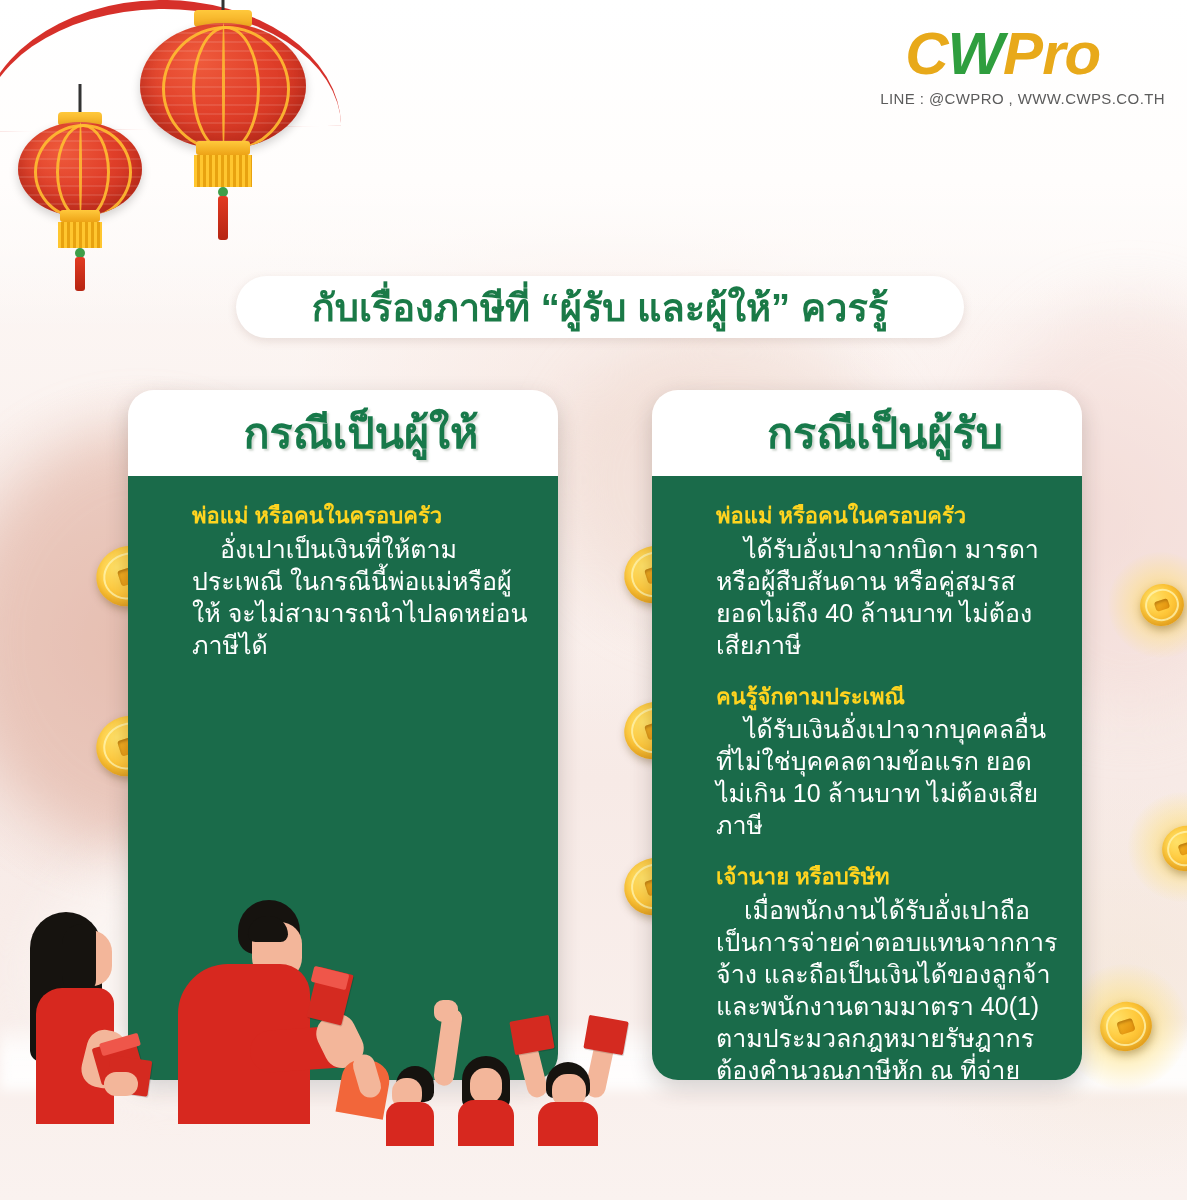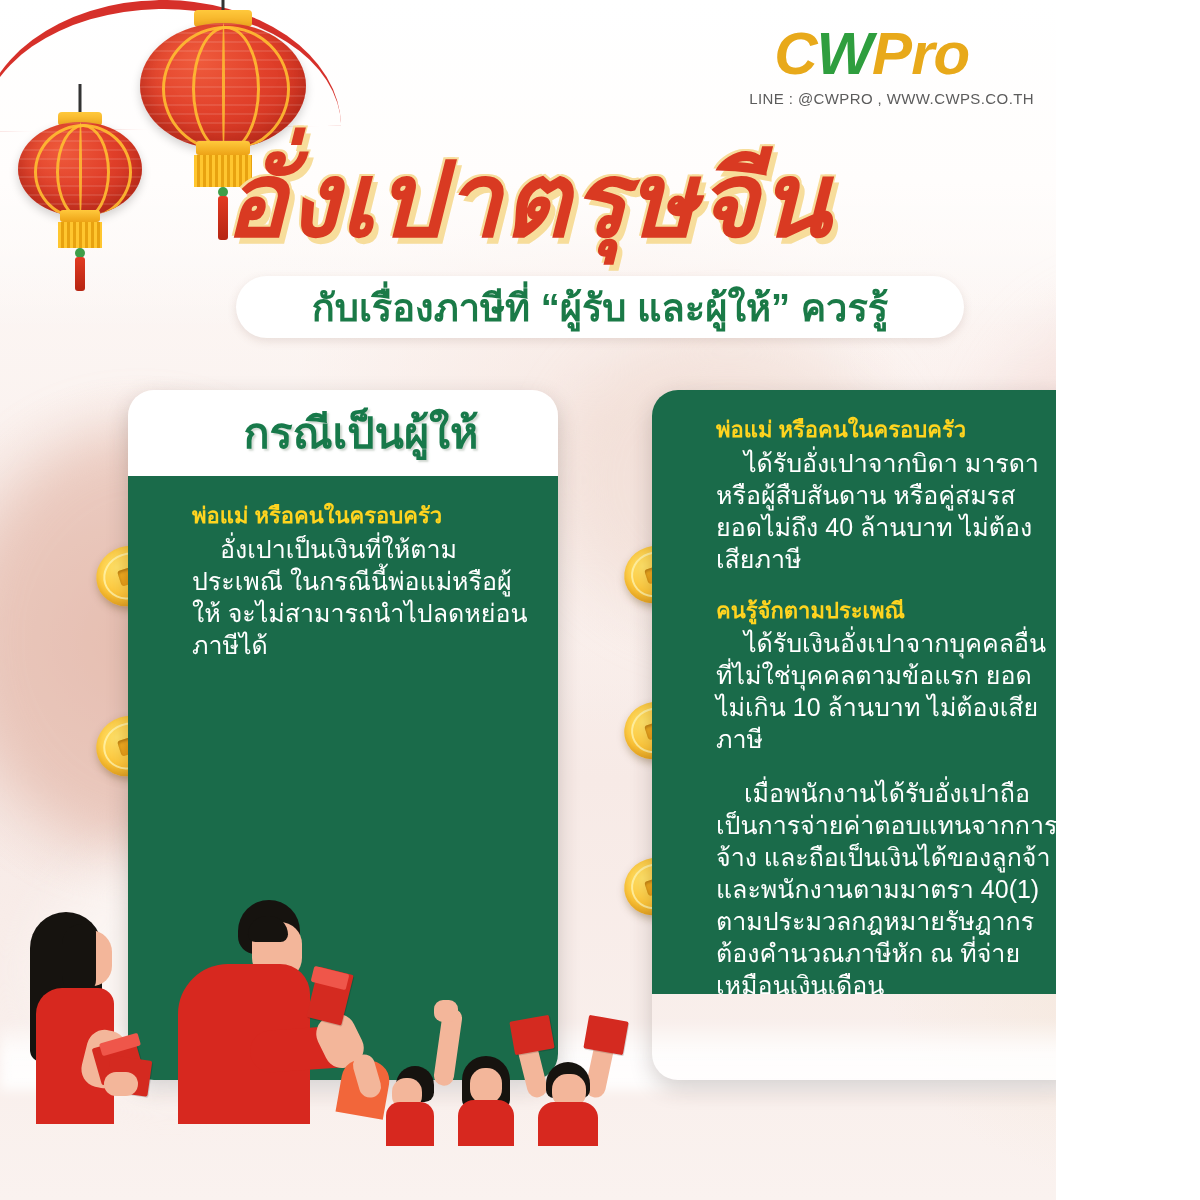--- a/index.html
+++ b/index.html
@@ -2,21 +2,21 @@
 <html><head>
 <meta charset="utf-8">
 <style>
   html,body{margin:0;padding:0;}
   body{
     width:1200px;height:1200px;overflow:hidden;
     font-family:"Liberation Sans","DejaVu Sans",sans-serif;
     background:#ffffff;
   }
   .canvas{
-    position:relative;width:1056px;height:1200px;overflow:hidden;
+    position:relative;width:1187px;height:1200px;overflow:hidden;
     background:
       radial-gradient(ellipse 420px 340px at 160px 640px, rgba(225,180,165,.55) 0%, rgba(235,205,195,.25) 55%, rgba(255,255,255,0) 78%),
       radial-gradient(ellipse 380px 300px at 1060px 520px, rgba(238,205,200,.45) 0%, rgba(250,235,232,.2) 60%, rgba(255,255,255,0) 80%),
       radial-gradient(ellipse 520px 380px at 600px 420px, rgba(243,222,214,.5) 0%, rgba(252,244,240,.2) 60%, rgba(255,255,255,0) 82%),
       radial-gradient(ellipse 300px 260px at 1120px 980px, rgba(242,226,206,.45) 0%, rgba(255,255,255,0) 78%),
       linear-gradient(180deg,#fdfbfa 0%, #fbf3f0 35%, #f7eae6 65%, #faf2ef 100%);
   }
   
   .bg-blob{position:absolute;border-radius:50%;filter:blur(28px);pointer-events:none;}
   .blob1{left:-40px;top:430px;width:360px;height:420px;background:rgba(222,168,150,.45);}
@@ -156,21 +156,20 @@
     </div>
   </div>
 
   <div class="logo">
     <div class="logo-main">
       <span class="logo-c">C</span><span class="logo-w">W</span><span class="logo-pro">Pro</span>
     </div>
     <div class="logo-sub">LINE : @CWPRO , WWW.CWPS.CO.TH</div>
   </div>
 
-  <div class="title">อั่งเปาตรุษจีน</div>
 
   <div class="subtitle-bar">
     <span>กับเรื่องภาษีที่ “ผู้รับ และผู้ให้” ควรรู้</span>
   </div>
 
   <div class="coin-glow" style="left:1108px;top:552px;width:106px;height:106px;"></div>
   <div class="coin" style="left:1140px;top:584px;width:44px;height:42px;">
     <div class="coin-hole"></div>
   </div>
 
@@ -207,30 +206,34 @@
     </div>
     <div class="card-body">
       <div class="sec">
         <div class="sec-title">พ่อแม่ หรือคนในครอบครัว</div>
         <div class="sec-text">อั่งเปาเป็นเงินที่ให้ตามประเพณี ในกรณีนี้พ่อแม่หรือผู้ให้ จะไม่สามารถนำไปลดหย่อนภาษีได้</div>
       </div>
     </div>
   </div>
 
   <div class="card card-right">
+    <div class="card-head">
+      <span>กรณีเป็นผู้รับ</span>
+    </div>
     <div class="card-body">
       <div class="sec">
         <div class="sec-title">พ่อแม่ หรือคนในครอบครัว</div>
         <div class="sec-text">ได้รับอั่งเปาจากบิดา มารดา หรือผู้สืบสันดาน หรือคู่สมรส ยอดไม่ถึง 40 ล้านบาท ไม่ต้องเสียภาษี</div>
       </div>
       <div class="sec">
         <div class="sec-title">คนรู้จักตามประเพณี</div>
         <div class="sec-text">ได้รับเงินอั่งเปาจากบุคคลอื่นที่ไม่ใช่บุคคลตามข้อแรก ยอดไม่เกิน 10 ล้านบาท ไม่ต้องเสียภาษี</div>
       </div>
       <div class="sec">
+        <div class="sec-title">เจ้านาย หรือบริษัท</div>
         <div class="sec-text">เมื่อพนักงานได้รับอั่งเปาถือเป็นการจ่ายค่าตอบแทนจากการจ้าง และถือเป็นเงินได้ของลูกจ้าและพนักงานตามมาตรา 40(1) ตามประมวลกฎหมายรัษฎากรต้องคำนวณภาษีหัก ณ ที่จ่ายเหมือนเงินเดือน</div>
       </div>
     </div>
   </div>
 
   <div class="people">
 
     <div class="pf hair" style="left:30px;top:16px;width:72px;height:150px;border-radius:36px 36px 12px 12px;"></div>
     <div class="pf skin" style="left:66px;top:34px;width:46px;height:56px;border-radius:22px 22px 20px 20px;"></div>
     <div class="pf hair" style="left:62px;top:28px;width:34px;height:70px;border-radius:20px 8px 14px 18px;"></div>

